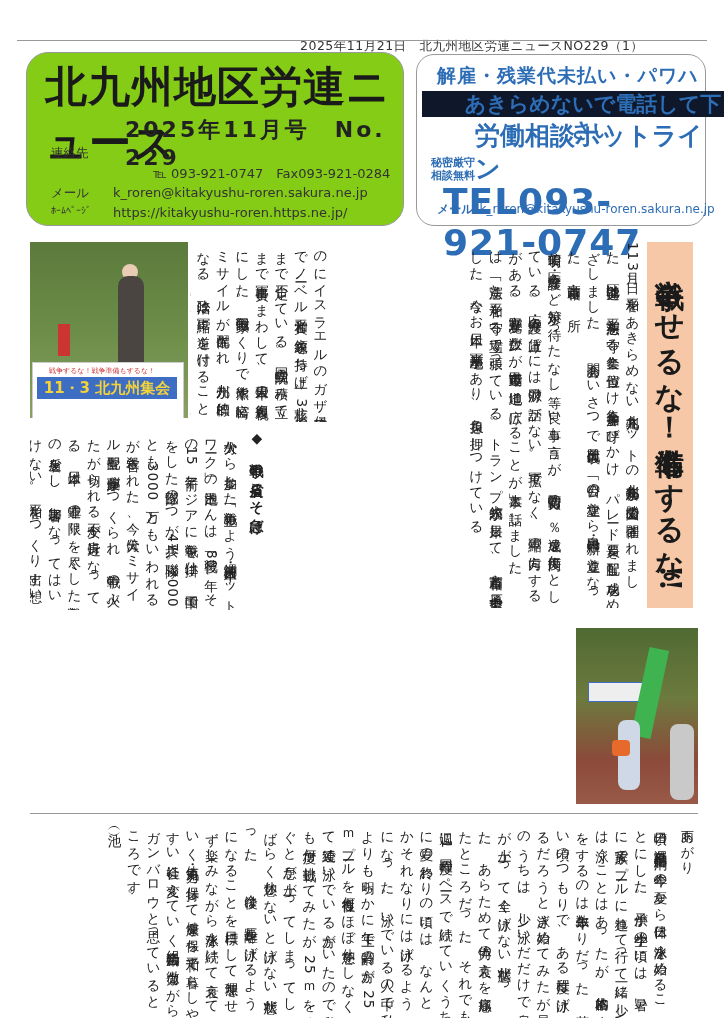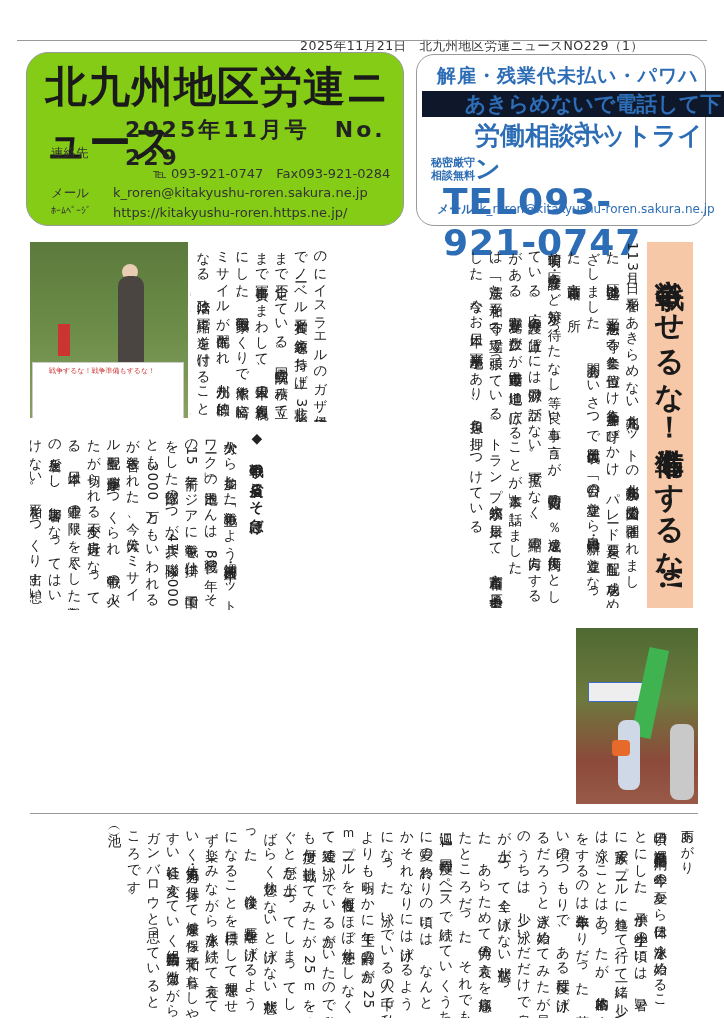--- a/index.html
+++ b/index.html
@@ -67,20 +67,21 @@
 </div>
 
 <div class="headline">戦争させるな！準備もするな!!</div>
 
 <div class="photo1">
   <div class="red"></div>
   <div class="head"></div>
   <div class="person"></div>
   <div class="banner">
     <div class="b1">戦争するな！戦争準備もするな！</div>
+    <div class="b2">11・3 北九州集会</div>
   </div>
 </div>
 
 <div class="vcol" style="left:336px;top:242px;width:306px;height:366px;">
   <p>11月3日、平和をあきらめない北九州ネットの北九州集会が勝山公園で開催されました。地区労連は、平和憲法を守る集会と位置づけ集会参加を呼びかけ、パレード要員を配置し成功をめざしました。　開会あいさつで前田代表は、「自公の連立から自民・維新の連立となった。高市首相は、所</p>
   <p>信表明で医療・介護など対策が待ったなし等、良い事も言うが、防衛費の2％達成を年度内にとしている。医療・介護の賃上げには財源の話がない。軍拡でなく、軍縮の方向にする必要がある。立憲野党が少数だが市民運動で地道に広げることが大事」と話しました。　田村衆議院議員は、「憲法と平和を守る立場で頑張っている。トランプ大統領が来日して、高市首相と原子力空母で会談した。今なお日本に米軍基地があり、負担を押しつけている</p>
 </div>
 
 <div class="vcol" style="left:190px;top:242px;width:140px;height:180px;">
   <p>のにイスラエルのガザ侵攻停戦でノーベル平和賞と大統領を持ち上げ、非核3原則まで否定している。国立病院の積み立てまで軍事費にまわして、東日本の復興税も軍事費にした。戦争国家づくりで熊本や宮崎に長射程ミサイルが配備され、九州が標的になる。政治は軍縮に道を付けることこそ必要」と訴えました。　社民党の宗さんは、「築城基地の米軍基地化を許さないたたかいをしている。2018年ごろから米軍のための倉庫や庁舎など建設し、滑走路の延長も進んでいる。地下基地化で年間100億円以上かけている」と築城基地の現状など報告されました。</p>

